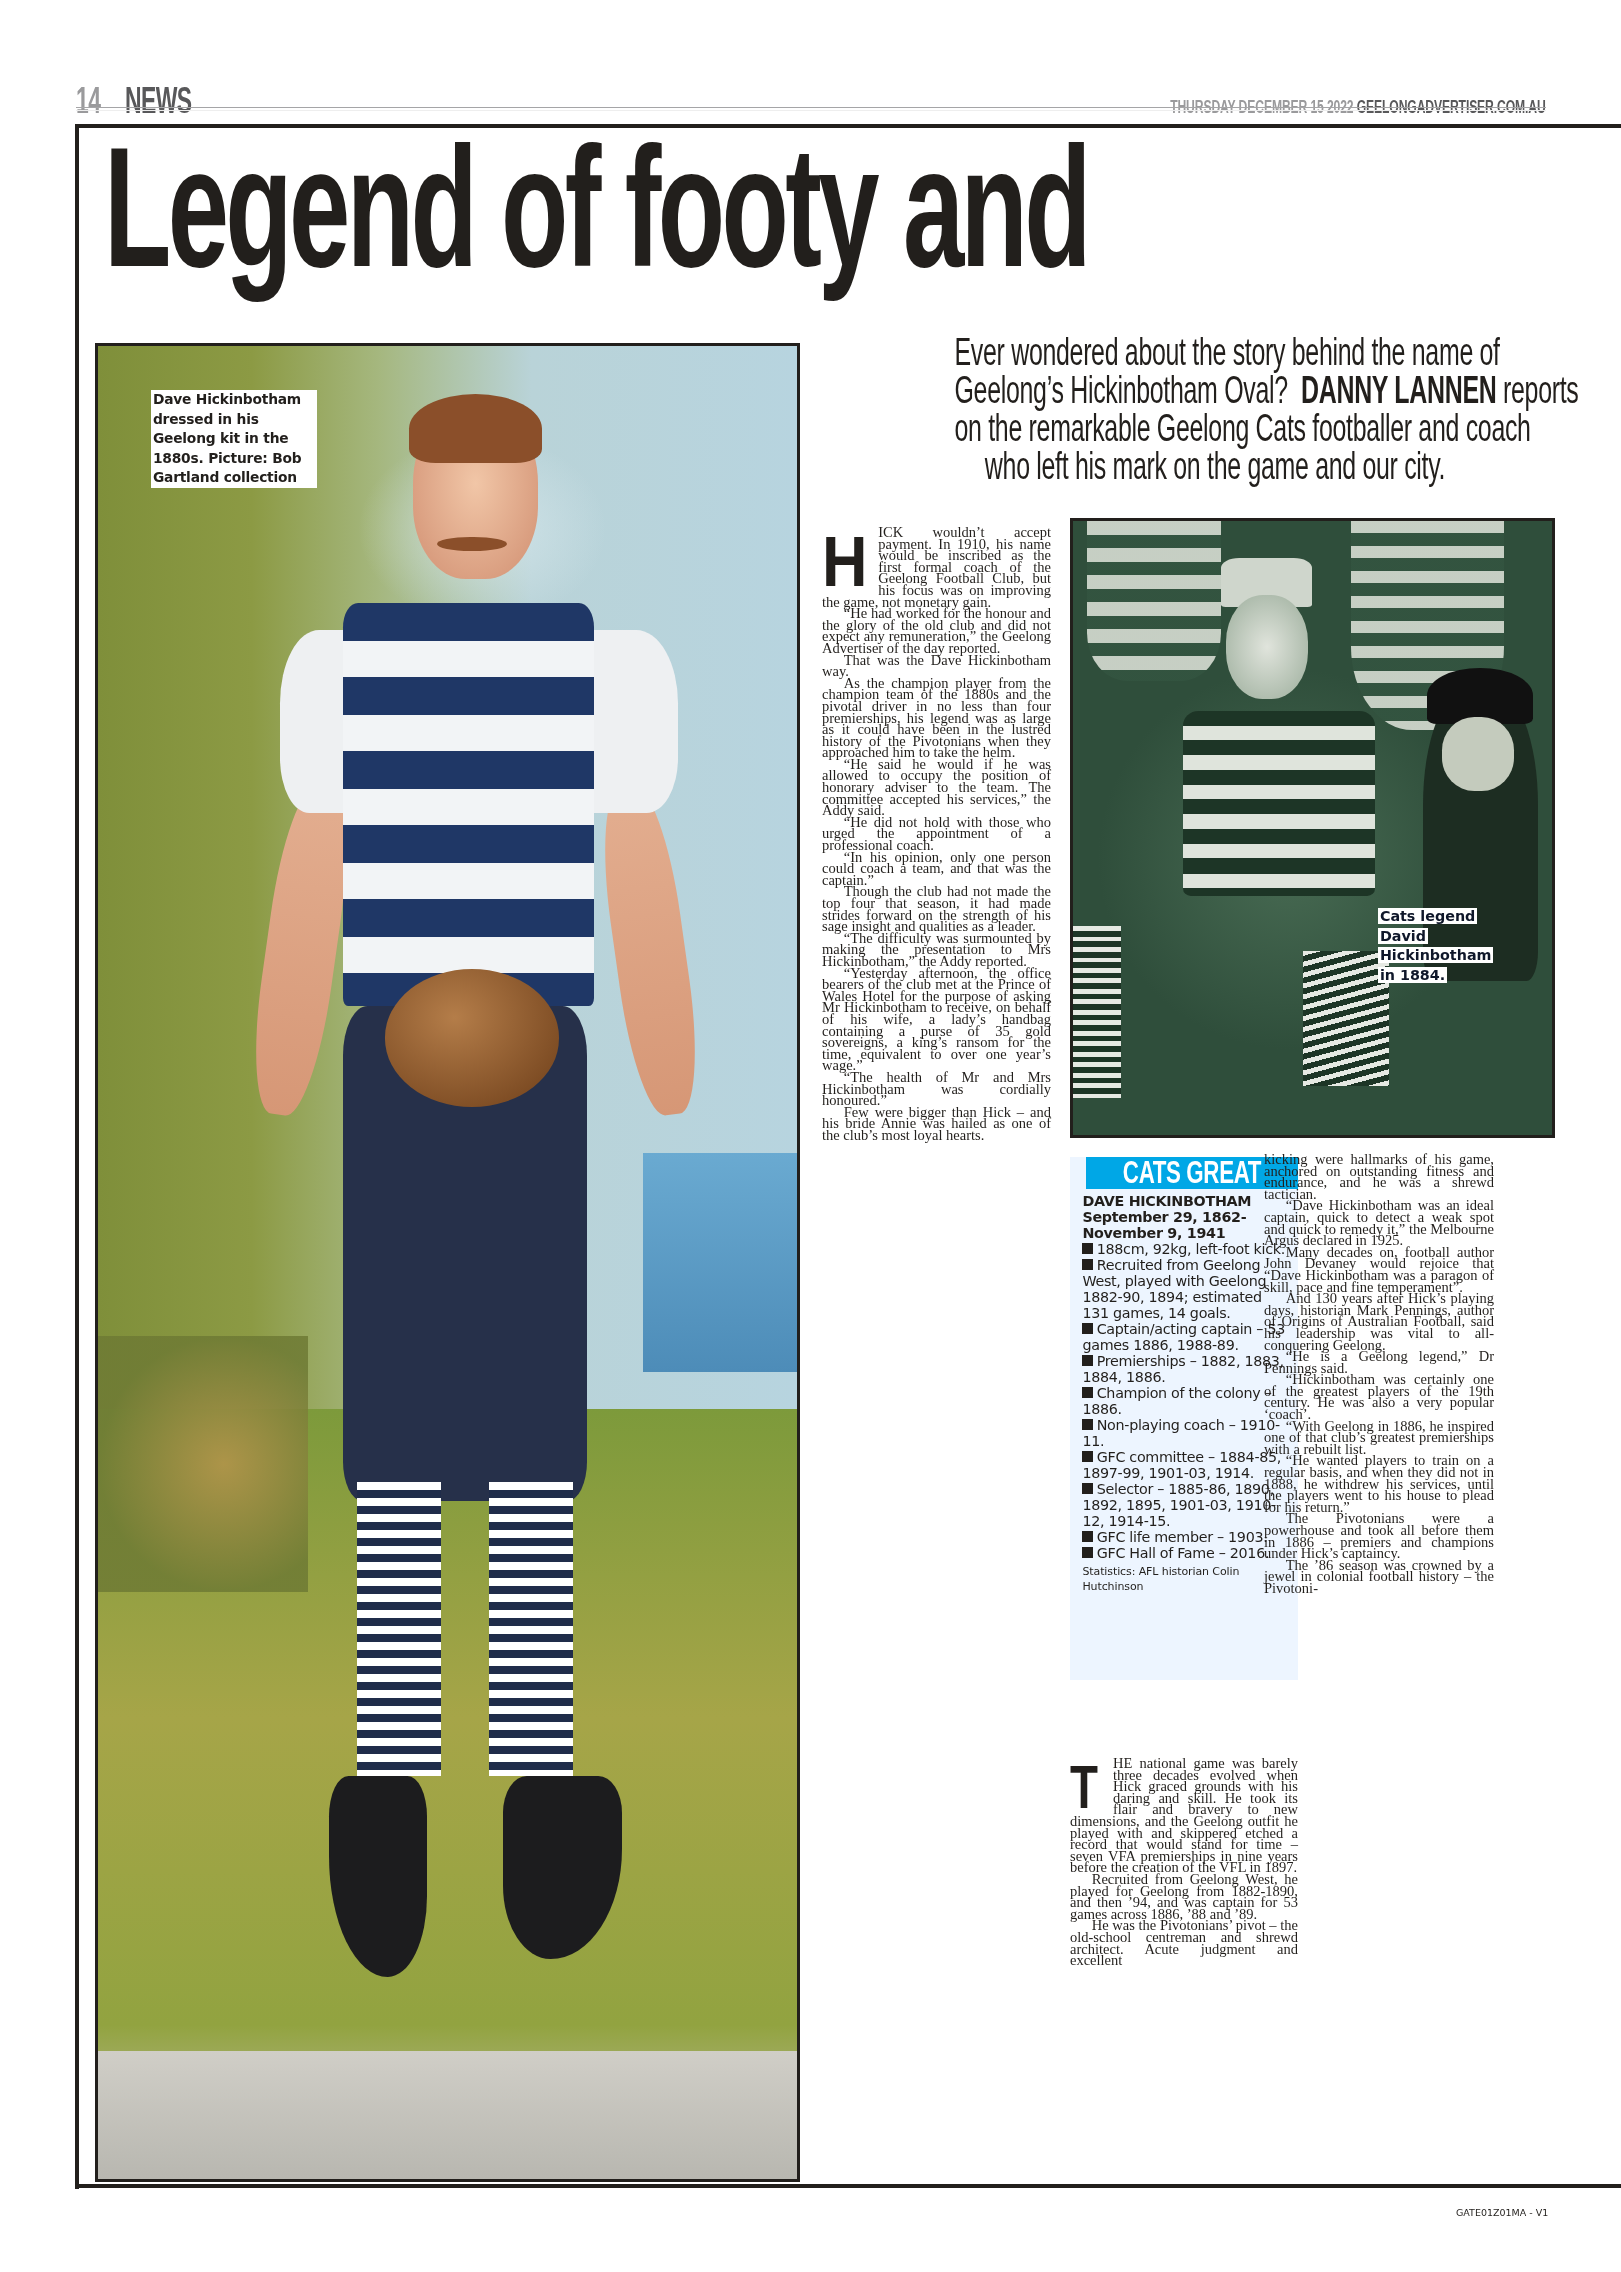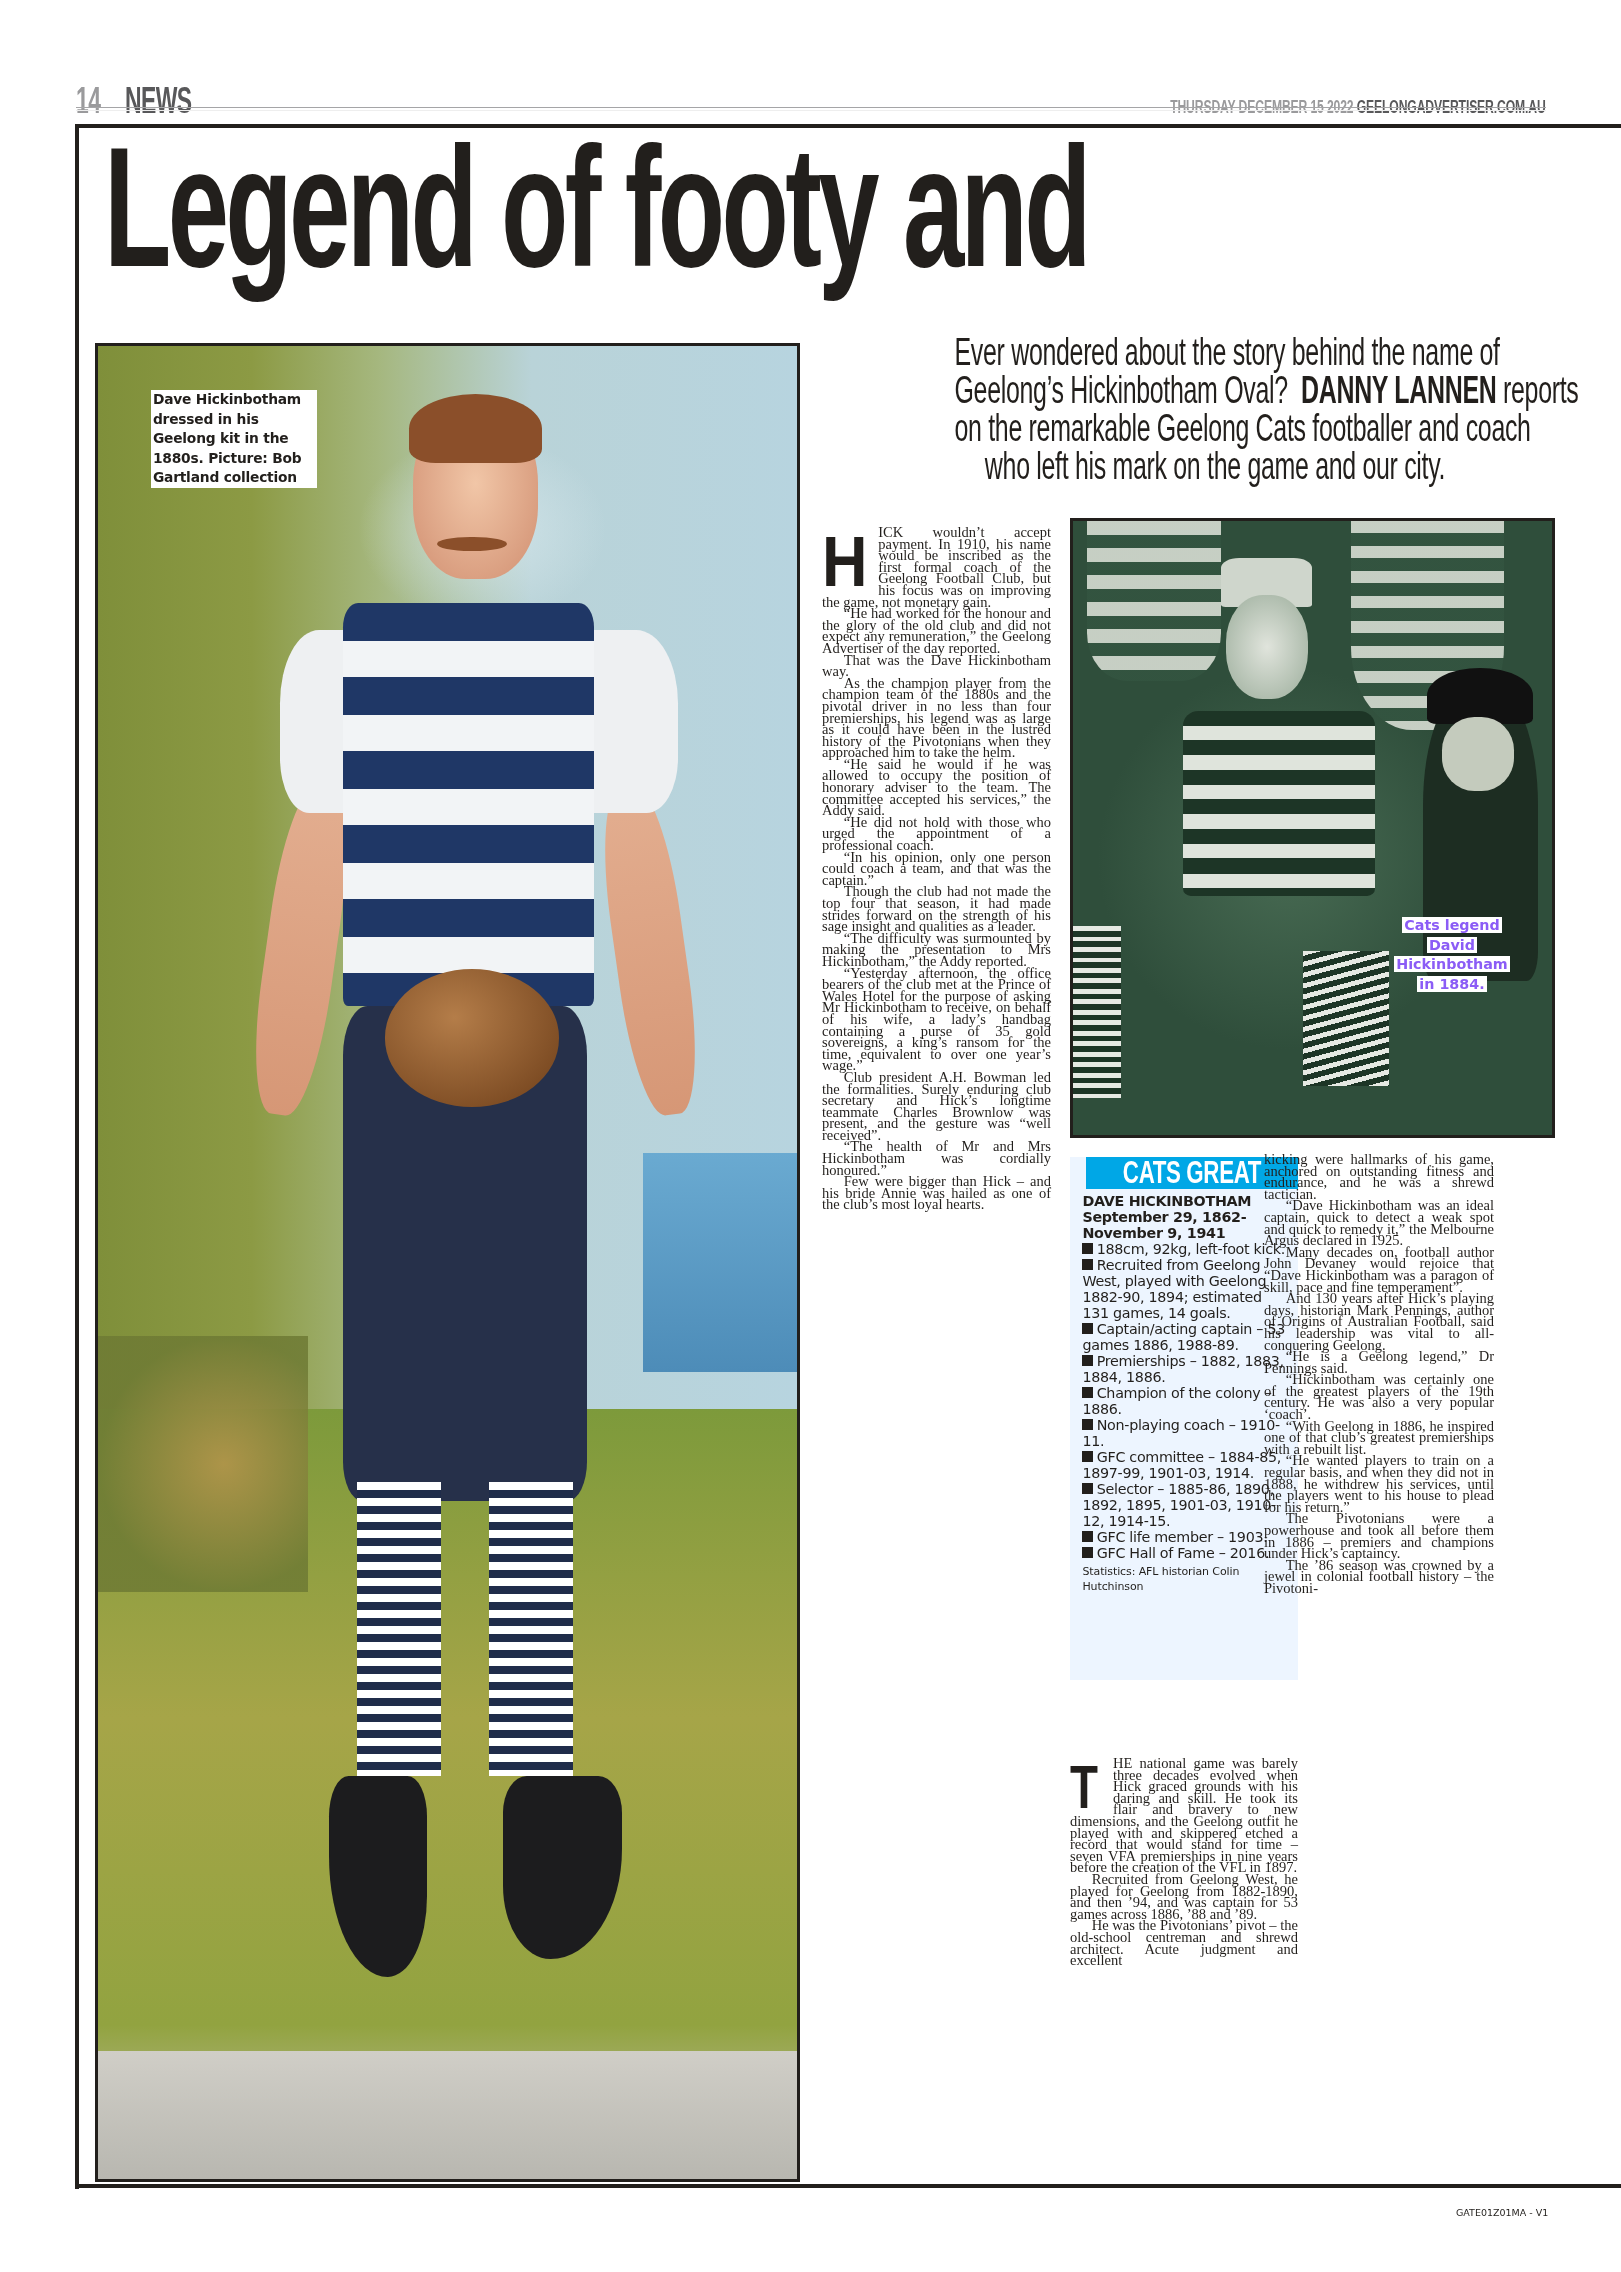--- a/index.html
+++ b/index.html
@@ -77,21 +77,21 @@
   .team-photo .tp-player-a { position: absolute; left: 3%; top: 0; width: 28%; height: 26%; background: repeating-linear-gradient(180deg, #d7ddd3 0 14.3px, #335440 14.3px 27px); border-radius: 0 0 30% 30%; opacity: 0.9; }
   .team-photo .tp-player-b { position: absolute; left: 58%; top: 0; width: 32%; height: 34%; background: repeating-linear-gradient(180deg, #d7ddd3 0 12.4px, #335440 12.4px 25px); border-radius: 0 0 40% 40%; opacity: 0.9; }
   .team-photo .tp-face { position: absolute; left: 32%; top: 12%; width: 17%; height: 17%; border-radius: 45%; background: radial-gradient(ellipse, #e0e4dc, #a9b8a8 80%); }
   .team-photo .tp-cap { position: absolute; left: 31%; top: 6%; width: 19%; height: 8%; background: #cfd6cc; border-radius: 20% 20% 5% 5%; }
   .team-photo .tp-guernsey { position: absolute; left: 23%; top: 31%; width: 40%; height: 30%; background: repeating-linear-gradient(180deg, #1d3526 0 15px, #dfe4dc 15px 29.5px); border-radius: 8% 8% 4% 4%; }
   .team-photo .tp-socks { position: absolute; left: 48%; top: 70%; width: 18%; height: 22%; background: repeating-linear-gradient(165deg, #e6e9e3 0 4.8px, #1d3526 4.8px 10.5px); }
   .team-photo .tp-socks2 { position: absolute; left: 0%; top: 66%; width: 10%; height: 28%; background: repeating-linear-gradient(180deg, #e6e9e3 0 4.8px, #1d3526 4.8px 10.5px); }
   .team-photo .tp-man { position: absolute; left: 73%; top: 27%; width: 24%; height: 48%; background: #1d2d22; border-radius: 40% 40% 10% 10%; }
   .team-photo .tp-bowler { position: absolute; left: 74%; top: 24%; width: 22%; height: 9%; background: #111; border-radius: 50% 50% 10% 10%; }
   .team-photo .tp-manface { position: absolute; left: 77%; top: 32%; width: 15%; height: 12%; background: #c4cbbd; border-radius: 45%; }
-  .caption-team-wrap { position: absolute; left: 1378px; top: 907px; width: 148px; text-align: center; font-family: "DejaVu Sans", sans-serif; font-weight: 700; font-size: 14.3px; line-height: 19.5px; color: #8b5cf6; margin-top: 9px; }
+  .caption-team-wrap { position: absolute; left: 1378px; top: 907px; width: 148px; text-align: left; font-family: "DejaVu Sans", sans-serif; font-weight: 700; font-size: 14.3px; line-height: 19.5px; color: #0f172a; }
   .caption-team-wrap span { background: #fff; padding: 0 1.9px; box-decoration-break: clone; -webkit-box-decoration-break: clone; }
 
   
   .factbox { position: absolute; left: 1070px; top: 1157px; width: 228px; height: 523px; background: #edf5ff; }
   .factbox .fb-head { height: 32px; background: #00a7e6; color: #ffffff; text-align: center; font-family: "Liberation Sans", sans-serif; font-weight: 700; font-size: 31px; line-height: 32px; overflow: hidden; margin-left: 16px; }
   .factbox .fb-head span { display: inline-block; transform: scaleX(0.72); letter-spacing: -0.5px; }
   .factbox .fb-body { padding: 3.8px 12.4px 0 12.4px; font-family: "DejaVu Sans", sans-serif; font-size: 14.3px; line-height: 16px; color: #221f1c; letter-spacing: -0.3px; }
   .factbox .fb-name, .factbox .fb-dates { font-weight: 700; }
   .factbox .fb-item { }
   .factbox .fb-item .sq { display: inline-block; width: 10.5px; height: 10.5px; background: #221f1c; margin-right: 3.8px; vertical-align: 0px; }
@@ -156,21 +156,20 @@
   <p class="lead"><span class="dropcap dropcap-h">H</span><span class="leadword">ICK</span><span> wouldn’t accept payment. In 1910, his name would be inscribed as the first formal coach of the Geelong Football Club, but his focus was on improving the game, not monetary gain.</span></p>
   <p>“He had worked for the honour and the glory of the old club and did not expect any remuneration,” the Geelong Advertiser of the day reported.</p>
   <p>That was the Dave Hickinbotham way.</p>
   <p>As the champion player from the champion team of the 1880s and the pivotal driver in no less than four premierships, his legend was as large as it could have been in the lustred history of the Pivotonians when they approached him to take the helm.</p>
   <p>“He said he would if he was allowed to occupy the position of honorary adviser to the team. The committee accepted his services,” the Addy said.</p>
   <p>“He did not hold with those who urged the appointment of a professional coach.</p>
   <p>“In his opinion, only one person could coach a team, and that was the captain.”</p>
   <p>Though the club had not made the top four that season, it had made strides forward on the strength of his sage insight and qualities as a leader.</p>
   <p>“The difficulty was surmounted by making the presentation to Mrs Hickinbotham,” the Addy reported.</p>
   <p>“Yesterday afternoon, the office bearers of the club met at the Prince of Wales Hotel for the purpose of asking Mr Hickinbotham to receive, on behalf of his wife, a lady’s handbag containing a purse of 35 gold sovereigns, a king’s ransom for the time, equivalent to over one year’s wage.”</p>
-  <p>Club president A.H. Bowman led the formalities. Surely enduring club secretary and Hick’s longtime teammate Charles Brownlow was present, and the gesture was “well received”.</p>
   <p>“The health of Mr and Mrs Hickinbotham was cordially honoured.”</p>
   <p>Few were bigger than Hick – and his bride Annie was hailed as one of the club’s most loyal hearts.</p>
 </div>
 
 <div class="team-photo" aria-label="Sepia team photo of Geelong players in 1884">
   <div class="tp-bg"></div>
   <div class="tp-player-a"></div>
   <div class="tp-player-b"></div>
   <div class="tp-socks2"></div>
   <div class="tp-guernsey"></div>

